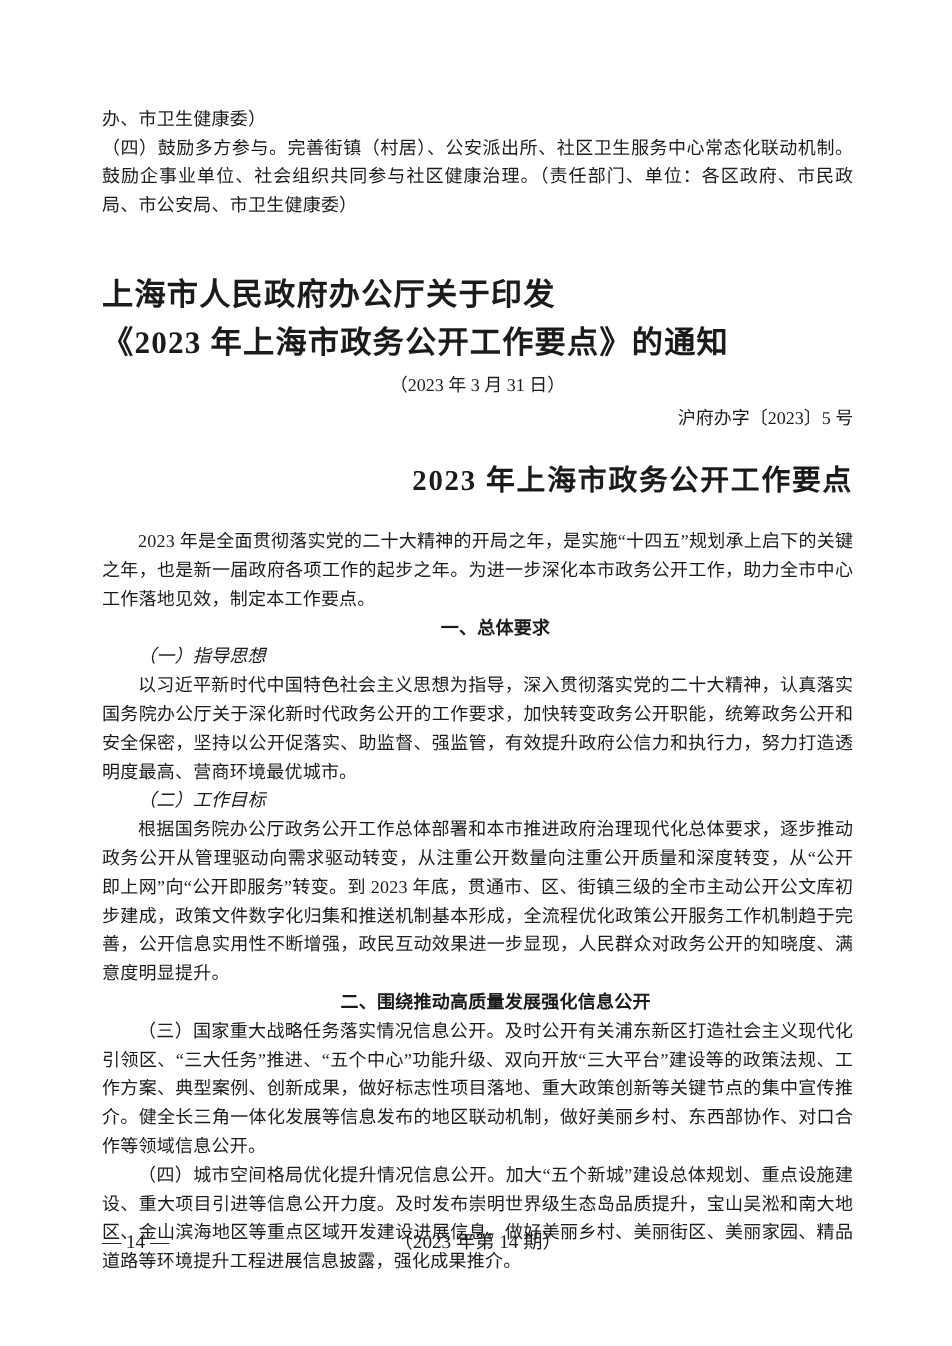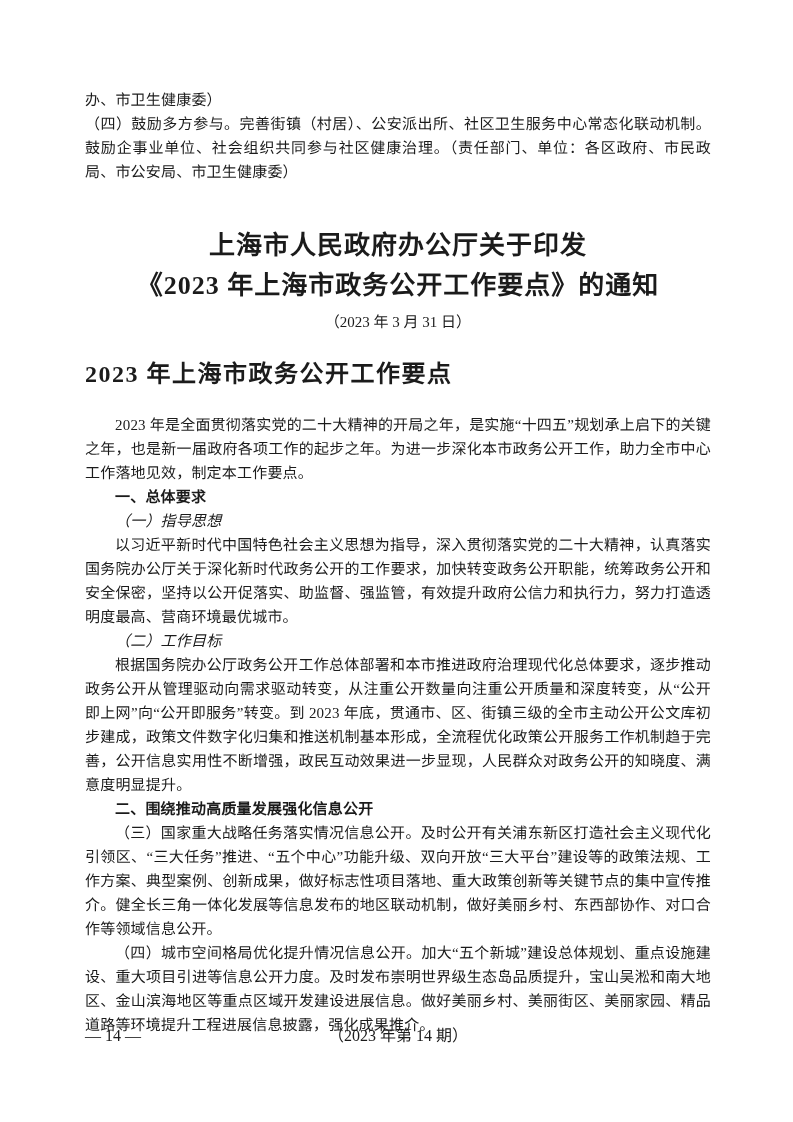--- a/index.html
+++ b/index.html
@@ -26,29 +26,29 @@
     margin: 0;
     text-align: justify;
     letter-spacing: 0.2px;
   }
   .para { text-indent: 2em; }
   .cont-line { text-indent: 0; }
   .h-bold {
     text-indent: 2em;
     font-weight: 700;
     font-family: "Liberation Sans", "DejaVu Sans", sans-serif;
-    text-align: left;
+    text-align: center;
   }
   .h-kai { text-indent: 2em; text-align: left; font-style: italic; }
   .kai-lead {  }
 
   
   .notice-title {
     margin-top: 42px;
-    text-align: center;
+    text-align: left;
     font-weight: 700;
     font-size: 26px;
     line-height: 40px;
     letter-spacing: 1px;
   }
   .notice-date {
     margin-top: 5px;
     text-align: center;
     font-size: 15px;
     line-height: 22px;
@@ -57,21 +57,21 @@
     margin-top: 5px;
     text-align: right;
     font-size: 15px;
     line-height: 22px;
   }
   .salutation-block { margin-top: 14px; }
 
   
   .main-title {
     margin-top: 24px;
-    text-align: left;
+    text-align: right;
     font-weight: 700;
     font-size: 24px;
     line-height: 34px;
     letter-spacing: 1.5px;
   }
   .body-blocks { margin-top: 22px; }
 
   
   .footer {
     position: absolute;
@@ -98,20 +98,21 @@
 <div class="page">
 
   <p class="cont-line">办、市卫生健康委）</p>
   <p class="cont-line"><span class="kai-lead">（四）鼓励多方参与。</span><span>完善街镇（村居）、公安派出所、社区卫生服务中心常态化联动机制。鼓励企事业单位、社会组织共同参与社区健康治理。（责任部门、单位：各区政府、市民政局、市公安局、市卫生健康委）</span></p>
 
   <div class="notice-title">
     <div>上海市人民政府办公厅关于印发</div>
     <div>《2023 年上海市政务公开工作要点》的通知</div>
   </div>
   <div class="notice-date">（2023 年 3 月 31 日）</div>
+  <div class="doc-number">沪府办字〔2023〕5 号</div>
 
 
   <div class="main-title">2023 年上海市政务公开工作要点</div>
 
   <div class="body-blocks">
     <p class="para">2023 年是全面贯彻落实党的二十大精神的开局之年，是实施“十四五”规划承上启下的关键之年，也是新一届政府各项工作的起步之年。为进一步深化本市政务公开工作，助力全市中心工作落地见效，制定本工作要点。</p>
     <p class="h-bold">一、总体要求</p>
     <p class="h-kai">（一）指导思想</p>
     <p class="para">以习近平新时代中国特色社会主义思想为指导，深入贯彻落实党的二十大精神，认真落实国务院办公厅关于深化新时代政务公开的工作要求，加快转变政务公开职能，统筹政务公开和安全保密，坚持以公开促落实、助监督、强监管，有效提升政府公信力和执行力，努力打造透明度最高、营商环境最优城市。</p>
     <p class="h-kai">（二）工作目标</p>

